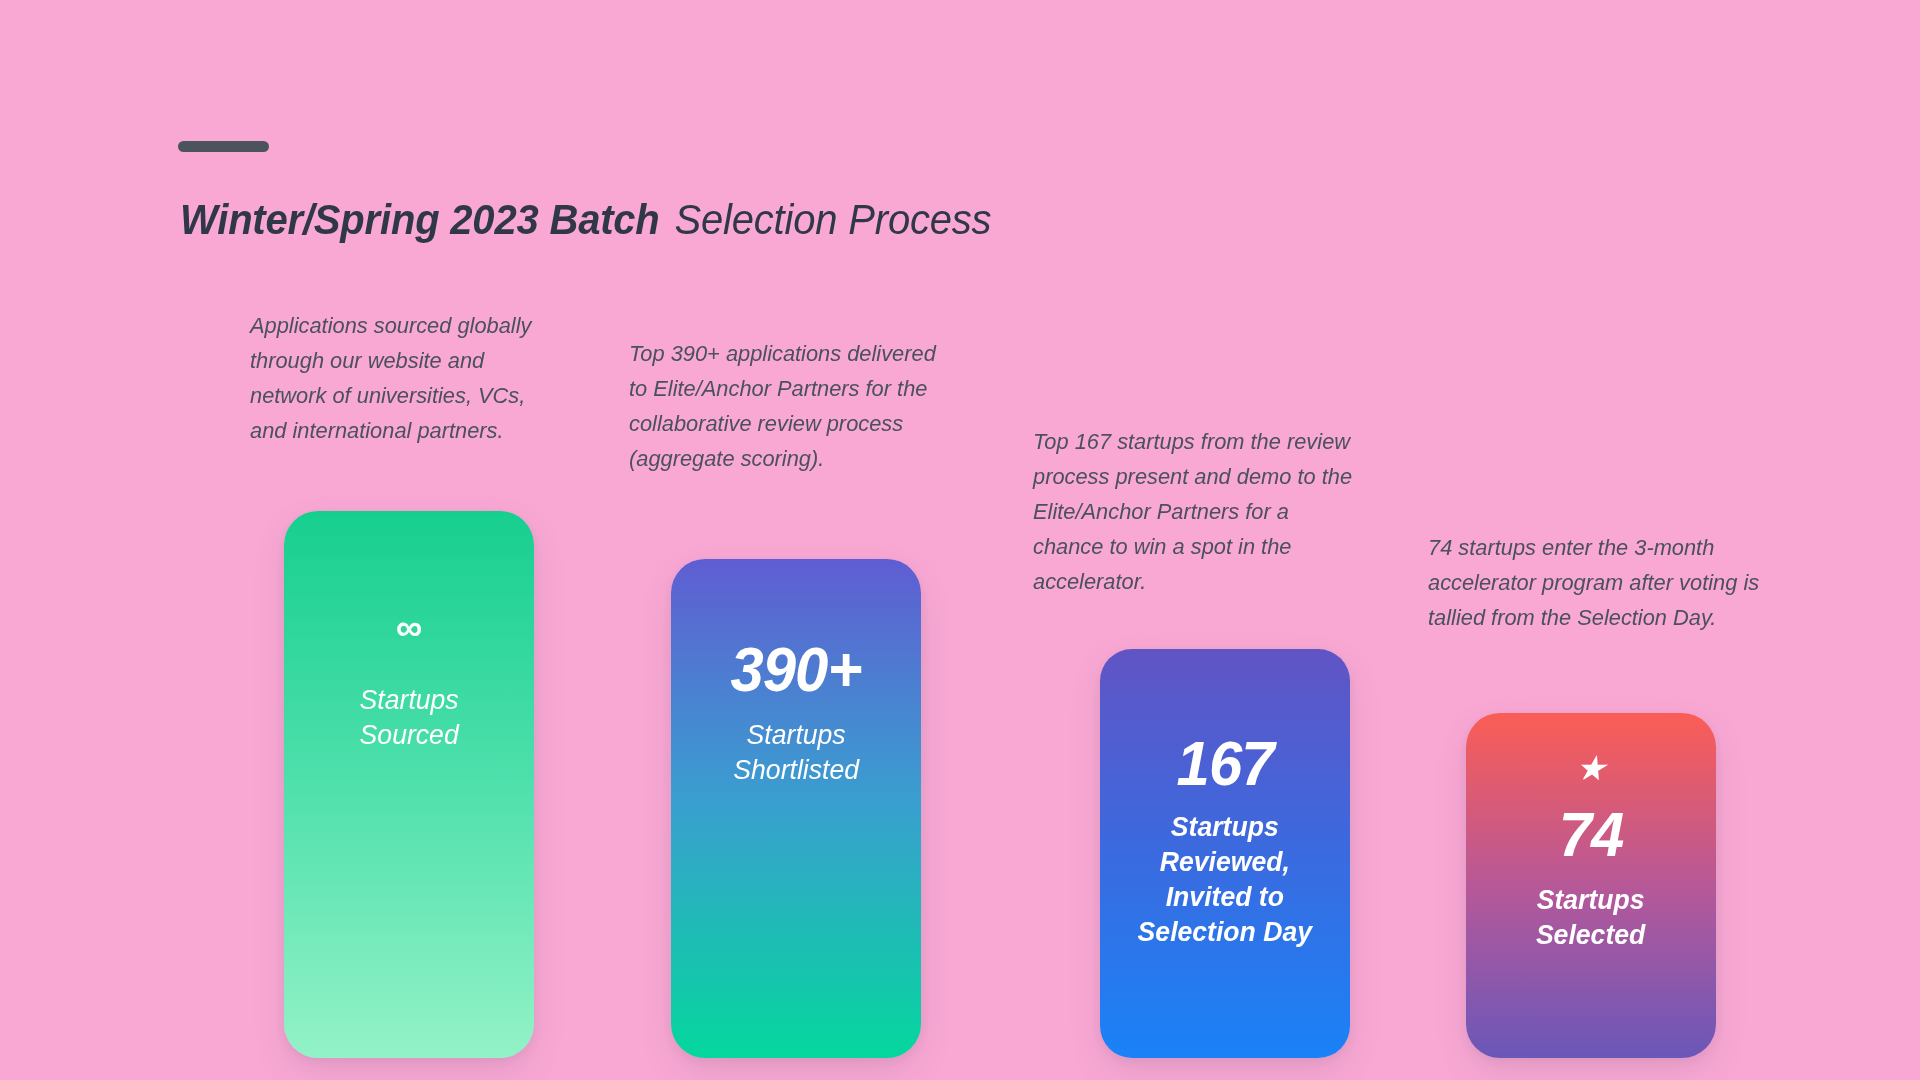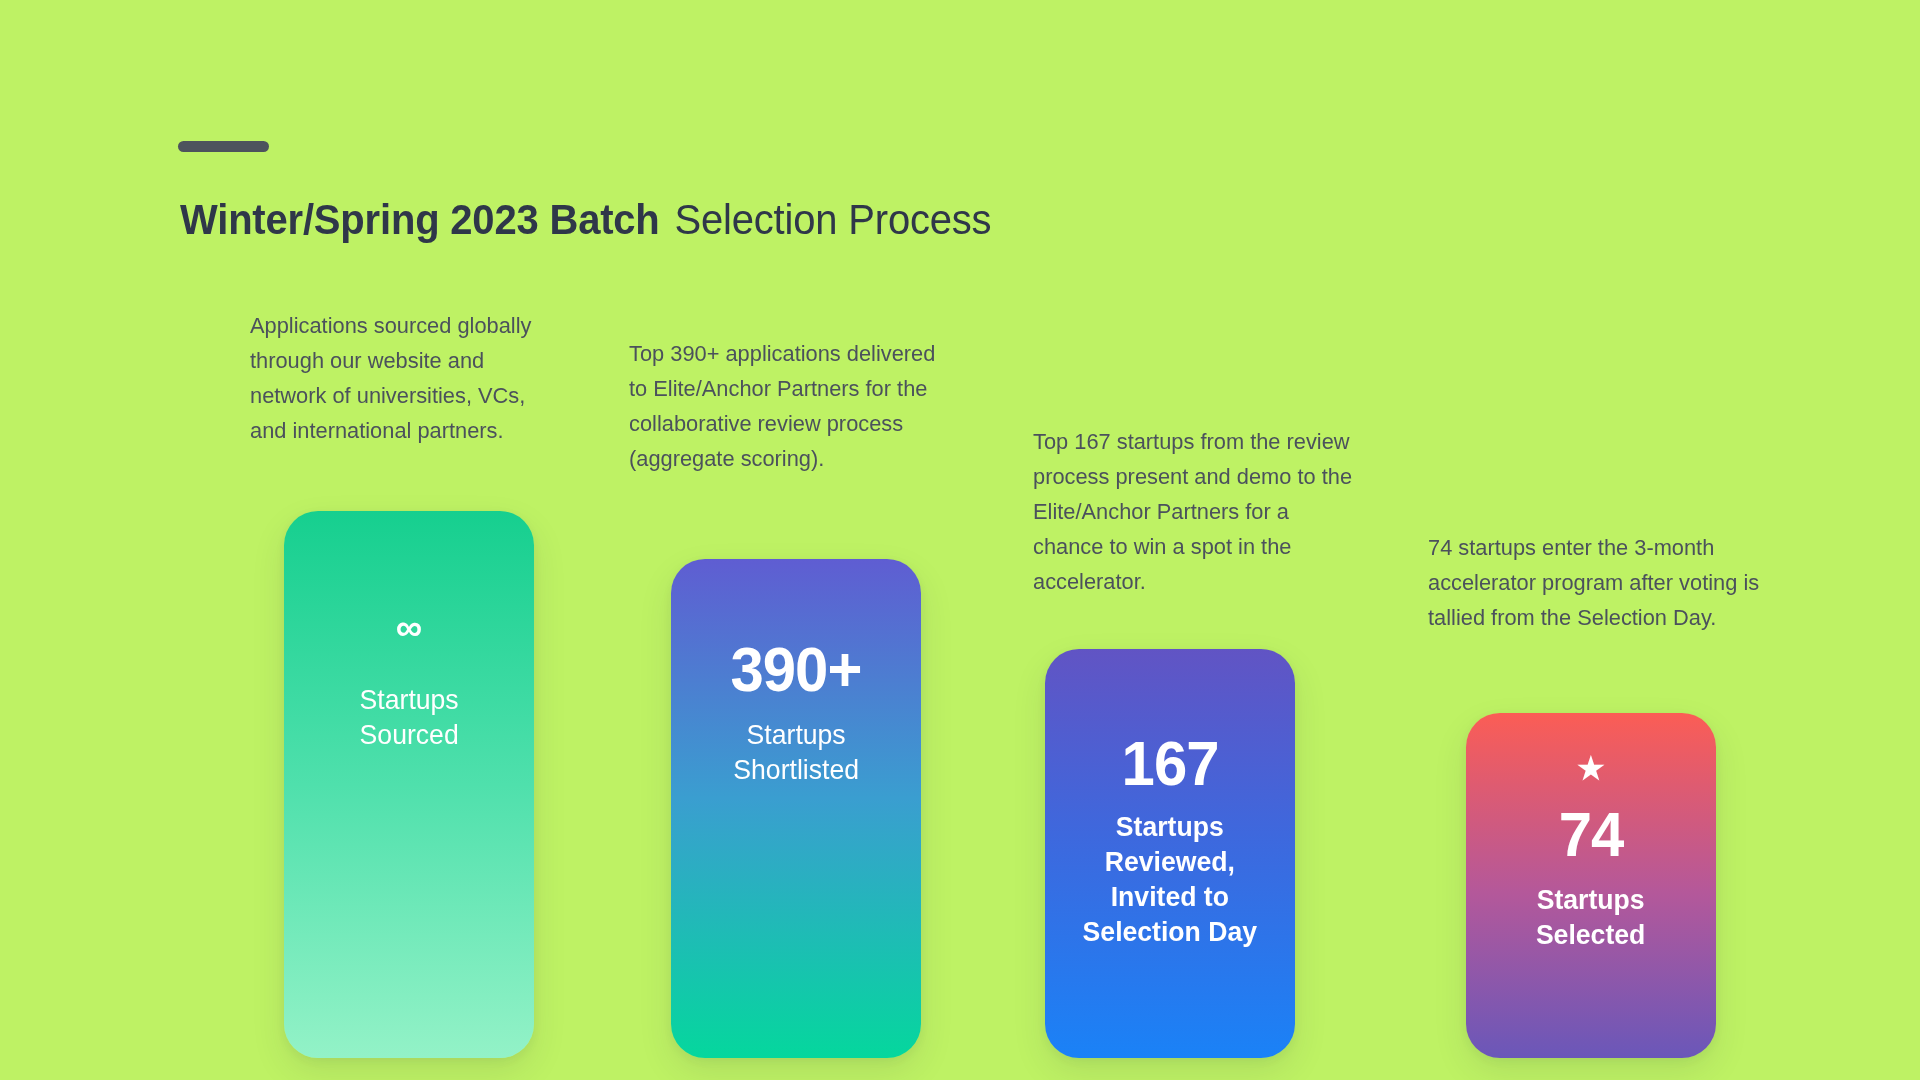--- a/index.html
+++ b/index.html
@@ -9,21 +9,22 @@
     height: 1080px;
     background: #ffffff;
     font-family: "Liberation Sans", sans-serif;
     overflow: hidden;
   }
 
   #root {
     position: relative;
     width: 1920px;
     height: 1080px;
-    background: #bef264;
+    background: #f9a8d4;
+    font-style: italic;
   }
 
   
   .accent-bar {
     position: absolute;
     left: 178px;
     top: 141px;
     width: 91px;
     height: 11px;
     background: #4d535d;
@@ -99,21 +100,21 @@
     font-family: "Liberation Sans Narrow", "Liberation Sans", sans-serif;
     white-space: pre-line;
     transform: scaleX(0.95);
   }
   .card-label.w-medium { font-weight: 400; }
   .card-label.w-bold   { font-weight: 700; }
 
   
   #card-1 { left: 284px;  top: 511px;  height: 547px; }
   #card-2 { left: 671px;  top: 559px;  height: 499px; }
-  #card-3 { left: 1045px; top: 649px;  height: 409px; }
+  #card-3 { left: 1100px; top: 649px;  height: 409px; border-radius: 32px; }
   #card-4 { left: 1466px; top: 713px;  height: 345px; }
 
   #card-1 .card-icon   { margin-top: 98px; }
   #card-1 .card-label  { margin-top: 36px; }
 
   #card-2 .card-number { margin-top: 78px; }
   #card-2 .card-label  { margin-top: 16px; }
 
   #card-3 .card-number { margin-top: 82px; }
   #card-3 .card-label  { margin-top: 14px; }

